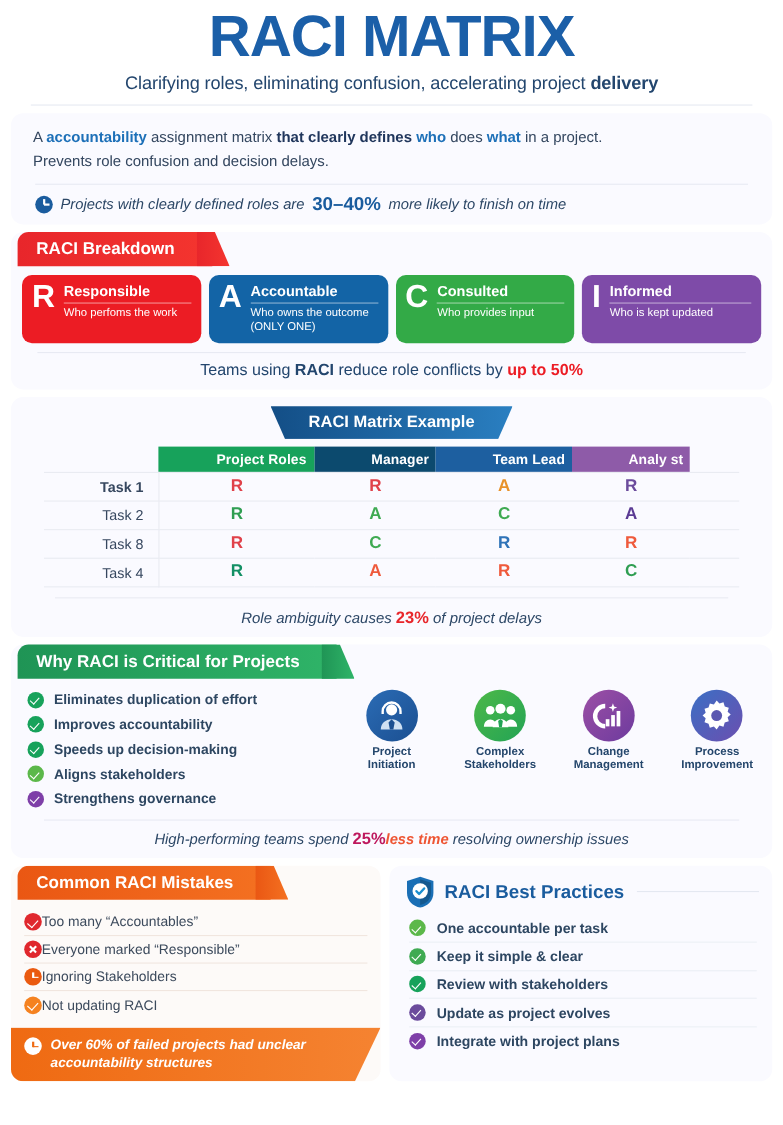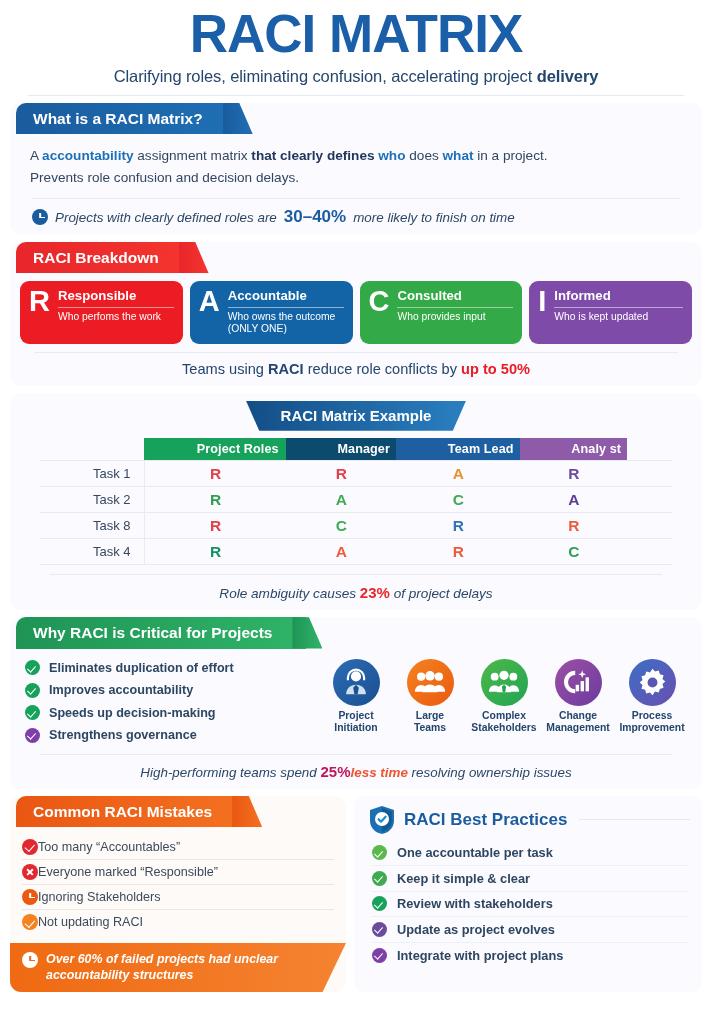--- a/index.html
+++ b/index.html
@@ -122,21 +122,21 @@
   .mx-tail{ width:40px; }
   table.mx tbody td{
     height:26px; text-align:center;
     border-bottom:1px solid #e9ebf2;
     font-size:15.5px; font-weight:bold;
   }
   table.mx tbody td.rowlab{
     font-size:13px; font-weight:normal; color:#36475f; text-align:right;
     padding-right:13px; border-right:1px solid #e9ebf2;
   }
-  table.mx tbody tr:first-child td{ border-top:1px solid #e9ebf2; }
+  table.mx tbody tr:first-child td{ border-top:1px solid #e9ebf2;font-weight:bold; }
   .mx-stat{
     margin:9px 40px 0 40px; border-top:1px solid #e8eaf3; padding-top:9px;
     text-align:center; font-size:13.6px; font-style:italic; color:#2c4766;
   }
   .mx-stat .hot{ color:#e8262b; font-weight:bold; font-style:normal; font-size:15px; }
 
   
   .why-body{ display:flex; padding:8px 10px 0 10px; gap:4px; }
   .why-left{ width:292px; padding-left:5px; }
   .why-item{ display:flex; align-items:center; gap:9px; height:22.5px; }
@@ -220,21 +220,20 @@
 </head>
 <body>
 
 <div class="hdr">
   <div class="hdr-title">RACI MATRIX</div>
   <div class="hdr-sub"><span>Clarifying roles, eliminating confusion, accelerating project </span><b>delivery</b></div>
   <div class="hdr-rule"></div>
 </div>
 
 <div class="card what-card">
-  <div class="ribbon rb-blue">What is a RACI Matrix?</div>
   <div class="what-body">
     <span>A </span><span class="bl">accountability</span><span> assignment matrix </span><span class="bd">that clearly </span><span class="bd">defines </span><span class="bl">who</span><span> does </span><span class="bl">what</span><span> in a project.</span><br>
     <span>Prevents role confusion and decision delays.</span>
   </div>
   <div class="statline">
     <span class="clock clock-blue"></span>
     <span>Projects with clearly defined roles are</span>
     <span class="big">30–40%</span>
     <span>more likely to finish on time</span>
   </div>
@@ -342,51 +341,42 @@
       </div>
       <div class="why-item">
         <span class="chk" style="background: rgb(23, 162, 91);"></span>
         <span class="why-label">Improves accountability</span>
       </div>
       <div class="why-item">
         <span class="chk" style="background: rgb(23, 162, 91);"></span>
         <span class="why-label">Speeds up decision-making</span>
       </div>
       <div class="why-item">
+        <span class="chk" style="background: rgb(92, 184, 74);"></span>
+        <span class="why-label">Aligns stakeholders</span>
+      </div>
+      <div class="why-item">
         <span class="chk" style="background: rgb(126, 63, 168);"></span>
         <span class="why-label">Strengthens governance</span>
       </div>
     </div>
     <div class="why-right">
 
       <div class="icon-col">
         <div class="icon-circle ic-blue">
           <svg width="30" height="30" viewBox="0 0 32 32" aria-hidden="true">
             <circle cx="16" cy="10" r="5.4" fill="#fff"></circle>
             <path d="M5.5 29c0-6 4.7-10 10.5-10s10.5 4 10.5 10z" fill="#cfe0f2"></path>
             <path d="M16 19l3 3.2-1.3 6.8h-3.4L13 22.2z" fill="#1b4f91"></path>
             <path d="M6.2 11.5a9.8 9.8 0 0 1 19.6 0v2.5h-2.3v-2.5a7.5 7.5 0 0 0-15 0v2.5H6.2z" fill="#fff"></path>
           </svg>
         </div>
         <div class="icon-cap"><span>Project</span><br><span>Initiation</span></div>
       </div>
 
-      <div class="icon-col">
-        <div class="icon-circle ic-orange">
-          <svg width="32" height="28" viewBox="0 0 36 28" aria-hidden="true">
-            <circle cx="8" cy="8" r="4.6" fill="#fff"></circle>
-              <path d="M1 25c0-4.4 3.1-7.6 7-7.6s7 3.2 7 7.6z" fill="#fff"></path>
-            <circle cx="28" cy="8" r="4.6" fill="#fff"></circle>
-              <path d="M21 25c0-4.4 3.1-7.6 7-7.6s7 3.2 7 7.6z" fill="#fff"></path>
-            <circle cx="18" cy="7" r="5.4" fill="#fff"></circle>
-              <path d="M9.5 25.5c0-5 3.8-8.8 8.5-8.8s8.5 3.8 8.5 8.8z" fill="#fff"></path>
-          </svg>
-        </div>
-        <div class="icon-cap"><span>Large</span><br><span>Teams</span></div>
-      </div>
 
       <div class="icon-col">
         <div class="icon-circle ic-green">
           <svg width="32" height="28" viewBox="0 0 36 28" aria-hidden="true">
             <circle cx="7.5" cy="8" r="4.4" fill="#fff"></circle>
               <path d="M1 25c0-4.3 2.9-7.4 6.5-7.4S14 20.7 14 25z" fill="#fff"></path>
             <circle cx="28.5" cy="8" r="4.4" fill="#fff"></circle>
               <path d="M22 25c0-4.3 2.9-7.4 6.5-7.4S35 20.7 35 25z" fill="#fff"></path>
             <circle cx="18" cy="6.5" r="5.2" fill="#fff"></circle>
             <path d="M10 25.5c0-4.9 3.6-8.6 8-8.6s8 3.7 8 8.6z" fill="#fff"></path>

